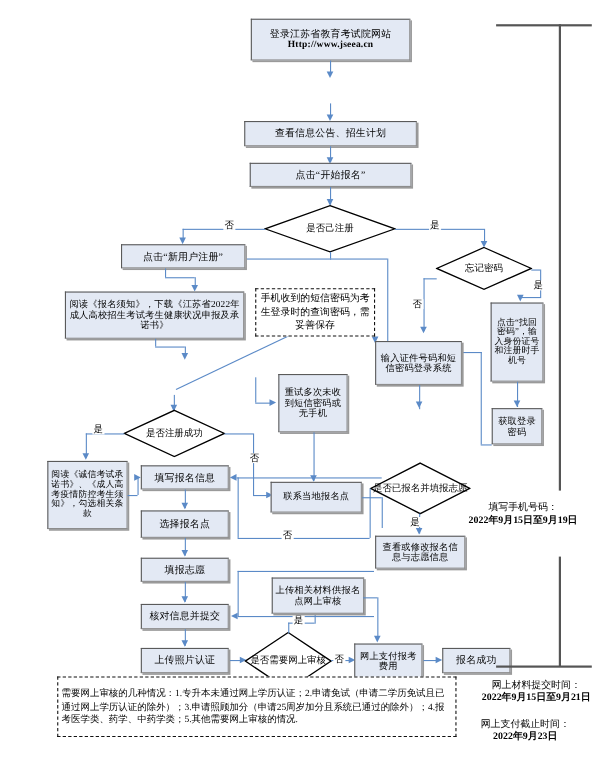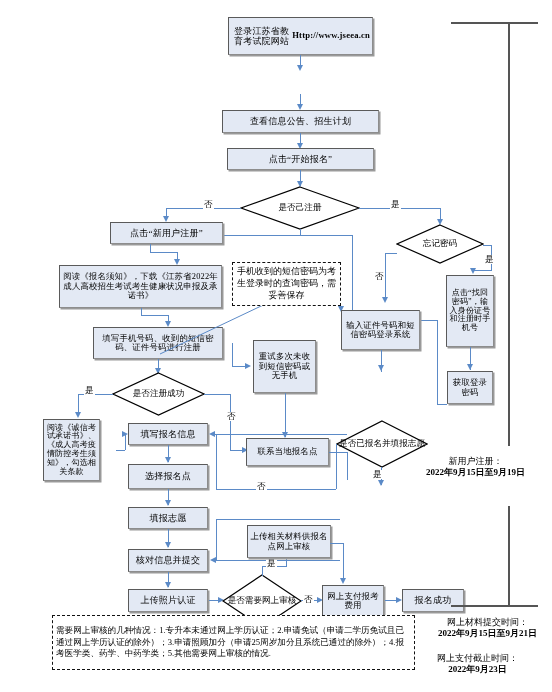--- a/index.html
+++ b/index.html
@@ -58,21 +58,21 @@
 
   .elab{position:absolute;font-size:8.6px;background:#fff;padding:0 1px;line-height:1;}
 
   .tnote{position:absolute;text-align:center;font-size:9px;line-height:1.25;}
 </style>
 </head>
 <body>
 
 <div id="stage">
 
-  <div class="box" style="left:228px;top:17px;width:145px;height:38px;flex-direction:row;">
+  <div class="box" style="left:228px;top:17px;width:145px;height:38px;flex-direction:column;">
     <span>登录江苏省教育考试院网站</span>
     <span style="font-weight:bold;font-size:8.6px;">Http://www.jseea.cn</span>
   </div>
   <div class="ln lv" style="left:300px;top:55px;height:14px;"></div>
   <div class="arw down" style="left:296.5px;top:65px;"></div>
 
   <div class="ln lv" style="left:300px;top:94px;height:14px;"></div>
   <div class="arw down" style="left:296.5px;top:104px;"></div>
 
   <div class="box" style="left:222px;top:110px;width:157px;height:23px;text-align:right;">
@@ -124,23 +124,20 @@
   <div class="arw down" style="left:173.5px;top:259px;"></div>
 
   <div class="box sm" style="left:59px;top:265px;width:163px;height:43px;">
     <span>阅读《报名须知》，下载《江苏省2022年成人高校招生考试考生健康状况申报及承诺书》</span>
   </div>
   <div class="ln lv" style="left:141px;top:308px;height:7px;"></div>
   <div class="ln lh" style="left:141px;top:315px;width:27px;"></div>
   <div class="ln lv" style="left:168px;top:315px;height:9px;"></div>
   <div class="arw down" style="left:164.5px;top:321px;"></div>
 
-  <div class="box sm" style="left:93px;top:327px;width:130px;height:32px;">
-    <span>填写手机号码、收到的短信密码、证件号码进行注册</span>
-  </div>
   <div class="ln lv" style="left:158px;top:359px;height:14px;"></div>
   <div class="arw down" style="left:154.5px;top:368px;"></div>
 
   <svg style="position:absolute;left:150px;top:296px;width:130px;height:62px;">
     <line x1="128" y1="2" x2="10" y2="58" stroke="#5b8ac7" stroke-width="1"></line>
     <polygon points="128,2 120,3.5 123,10" fill="#5b8ac7"></polygon>
   </svg>
 
   <div class="note" style="left:232px;top:262px;width:109px;height:44px;">
     <span>手机收到的短信密码为考生登录时的查询密码，需妥善保存</span>
@@ -217,21 +214,21 @@
   <div class="ln lv" style="left:285px;top:393px;height:44px;"></div>
   <div class="arw down" style="left:281.5px;top:432px;"></div>
 
   <div class="box sm" style="left:246px;top:438px;width:83px;height:28px;">
     <span>联系当地报名点</span>
   </div>
 
   <div class="ln lh" style="left:329px;top:452px;width:18px;"></div>
   <div class="ln lv" style="left:347px;top:452px;height:28px;"></div>
 
-  <div class="box xs" style="left:43px;top:419px;width:57px;height:62px;">
+  <div class="box xs" style="left:43px;top:419px;width:73px;height:62px;">
     <span>阅读《诚信考试承诺书》、《成人高考疫情防控考生须知》，勾选相关条款</span>
   </div>
   <div class="ln lv" style="left:116px;top:450px;height:0px;"></div>
   <div class="ln lh" style="left:116px;top:450px;width:9px;"></div>
   <div class="ln lv" style="left:125px;top:434px;height:16px;"></div>
   <div class="arw right" style="left:122px;top:430.5px;"></div>
 
   <div class="box" style="left:128px;top:423px;width:80px;height:22px;">
     <span>填写报名信息</span>
   </div>
@@ -319,27 +316,30 @@
 
   <div class="ln lv" style="left:381px;top:467px;height:18px;"></div>
   <div class="arw down" style="left:377.5px;top:480px;"></div>
   <div class="elab" style="left:372px;top:470px;">是</div>
 
   <div class="ln lh" style="left:216px;top:489px;width:120px;"></div>
   <div class="ln lv" style="left:336px;top:444px;height:45px;"></div>
   <div class="ln lv" style="left:216px;top:434px;height:55px;"></div>
   <div class="elab" style="left:256px;top:482px;">否</div>
 
+  <div class="box sm" style="left:341px;top:487px;width:82px;height:30px;">
+    <span>查看或修改报名信息与志愿信息</span>
+  </div>
 
   <div class="note left" style="left:52px;top:615px;width:363px;height:55px;font-size:8.6px;">
     <span>需要网上审核的几种情况：1.专升本未通过网上学历认证；2.申请免试（申请二学历免试且已通过网上学历认证的除外）；3.申请照顾加分（申请25周岁加分且系统已通过的除外）；4.报考医学类、药学、中药学类；5.其他需要网上审核的情况.</span>
   </div>
 
   <div class="tnote" style="left:408px;top:456px;width:135px;">
-    <div>新用户注册：</div>
+    <div>填写手机号码：</div>
     <div style="font-weight:bold;">2022年9月15日至9月19日</div>
   </div>
 
   <div class="tnote" style="left:420px;top:617px;width:135px;">
     <div>网上材料提交时间：</div>
     <div style="font-weight:bold;">2022年9月15日至9月21日</div>
   </div>
 
   <div class="tnote" style="left:410px;top:653px;width:135px;">
     <div>网上支付截止时间：</div>

